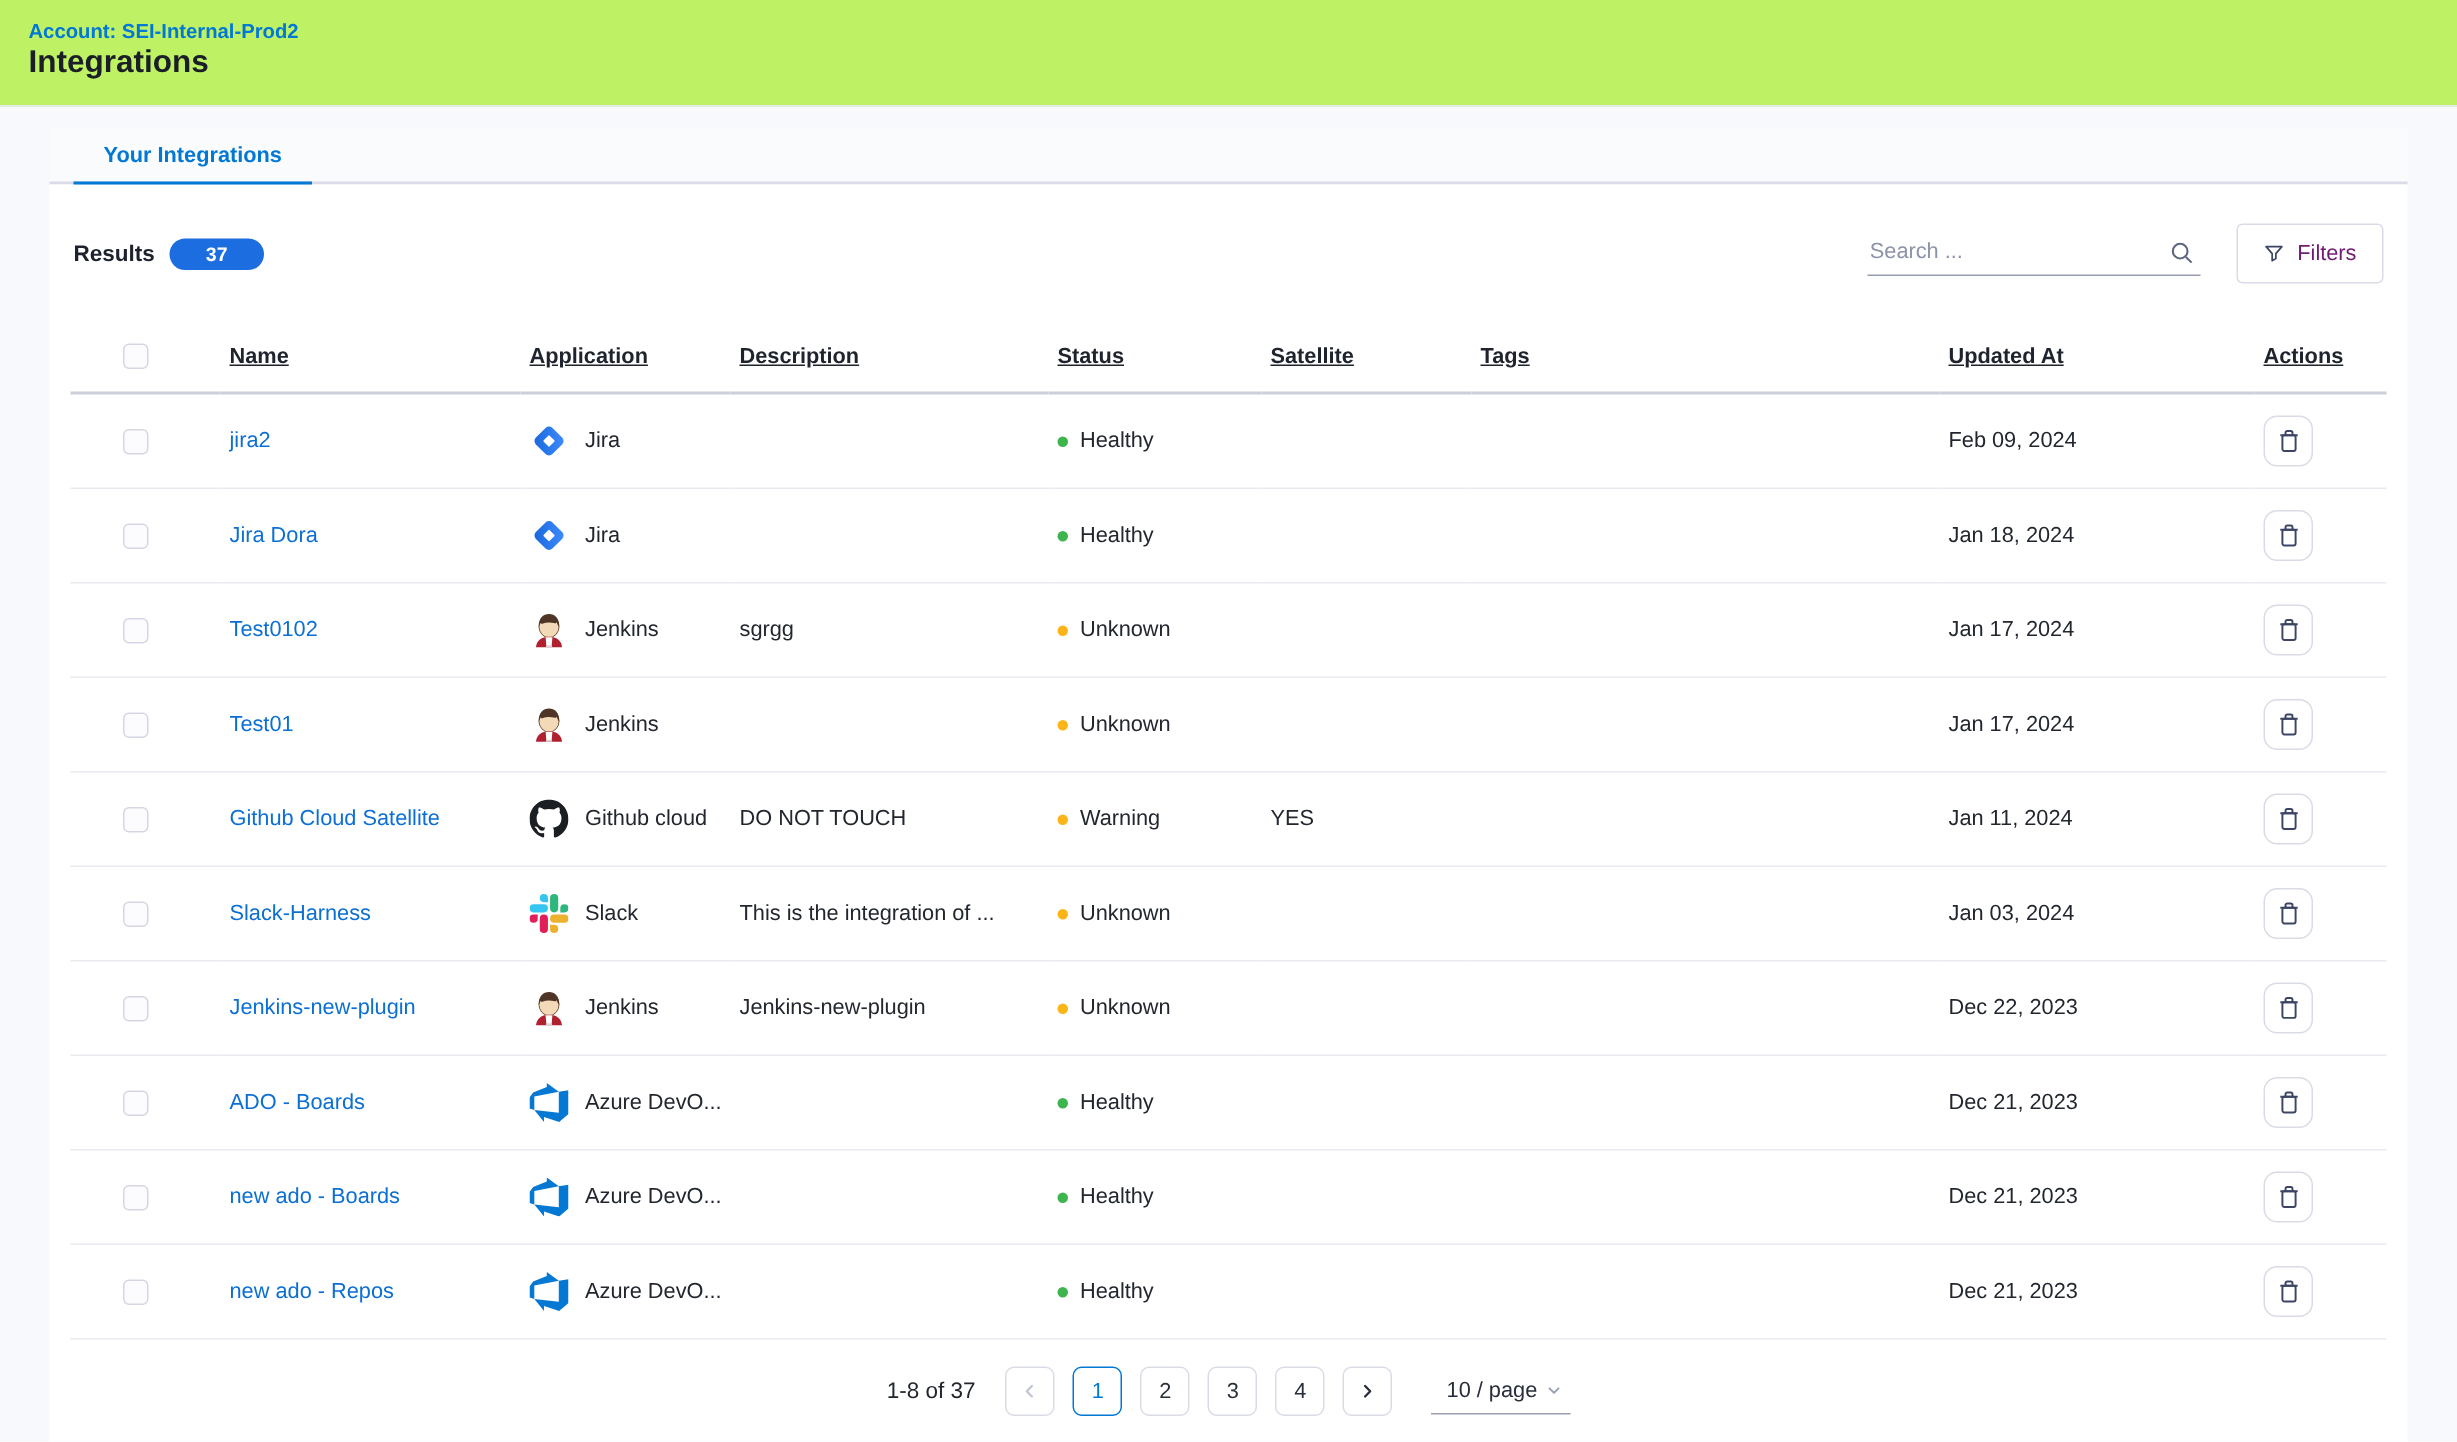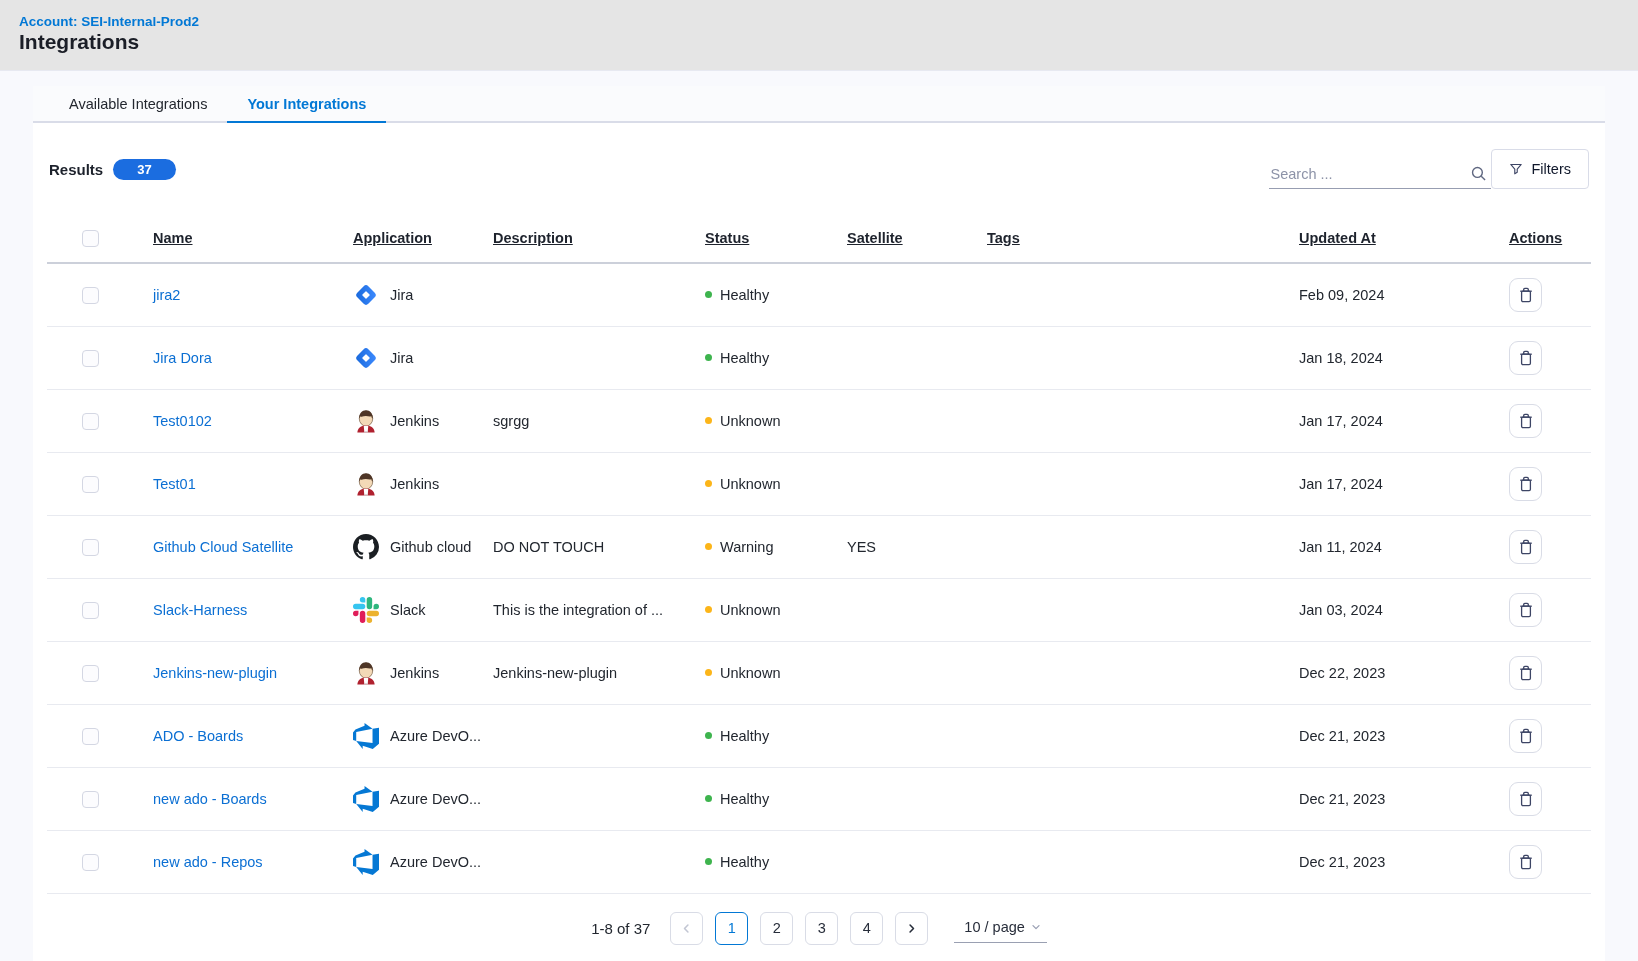--- a/index.html
+++ b/index.html
@@ -5,21 +5,21 @@
   * { box-sizing: border-box; margin: 0; padding: 0; }
   html,body { width: 1638px; height: 961px; }
   body {
     font-family: "Liberation Sans", sans-serif;
     background: #f8f9fd;
     color: #22272f;
     -webkit-font-smoothing: antialiased;
   }
   
   .header {
-    background: #e5e5e5;
+    background: #bef264;
     padding: 12px 20px 16px 19px;
     border-bottom: 1px solid #e7e9f1;
   }
   .account-link {
     color: var(--primary);
     font-size: 13.5px;
     font-weight: 700;
     text-decoration: none;
     display: inline-block;
     cursor: pointer;
@@ -66,21 +66,21 @@
   .results-label { font-size: 15px; font-weight: 700; color: #1d222c; }
   .results-badge {
     background: var(--badge);
     color: #fff;
     font-size: 13px;
     font-weight: 700;
     border-radius: 11px;
     padding: 3px 24px;
     text-align: right;
   }
-  .toolbar-right { display: flex; align-items: flex-end; }
+  .toolbar-right { display: flex; align-items: center; gap: 24px; }
   .search-box {
     display: flex; align-items: center;
     width: 222px;
     border-bottom: 1px solid #979db1;
     padding: 5px 4px 6px 2px;
   }
   .search-box input {
     border: none; outline: none; background: transparent;
     flex: 1;
     font-family: "Liberation Sans", sans-serif;
@@ -90,21 +90,21 @@
   .search-box input::placeholder { color: #8d93a8; }
   .filters-btn {
     display: flex; align-items: center; gap: 9px;
     background: #fff;
     border: 1px solid #d9dce8;
     border-radius: 4px;
     height: 40px;
     padding: 0 17px;
     font-family: "Liberation Sans", sans-serif;
     font-size: 14.5px;
-    color: #0f172a;
+    color: #701a75;
     cursor: pointer;
   }
   
   table { width: 100%; border-collapse: collapse; table-layout: fixed; }
   col.c-select  { width: 100px; }
   col.c-name    { width: 200px; }
   col.c-app     { width: 140px; }
   col.c-desc    { width: 212px; }
   col.c-status  { width: 142px; }
   col.c-sat     { width: 140px; }
@@ -196,21 +196,20 @@
 </head>
 <body>
 
 <div class="header">
   <a class="account-link">Account: SEI-Internal-Prod2</a>
   <div class="page-title">Integrations</div>
 </div>
 
 <div class="panel-wrap">
   <div class="tabs">
-    <div class="tab">Available Integrations</div>
     <div class="tab active">Your Integrations</div>
   </div>
 
   <div class="panel-body">
     <div class="toolbar">
       <div class="results">
         <span class="results-label">Results</span>
         <span class="results-badge">37</span>
       </div>
       <div class="toolbar-right">

